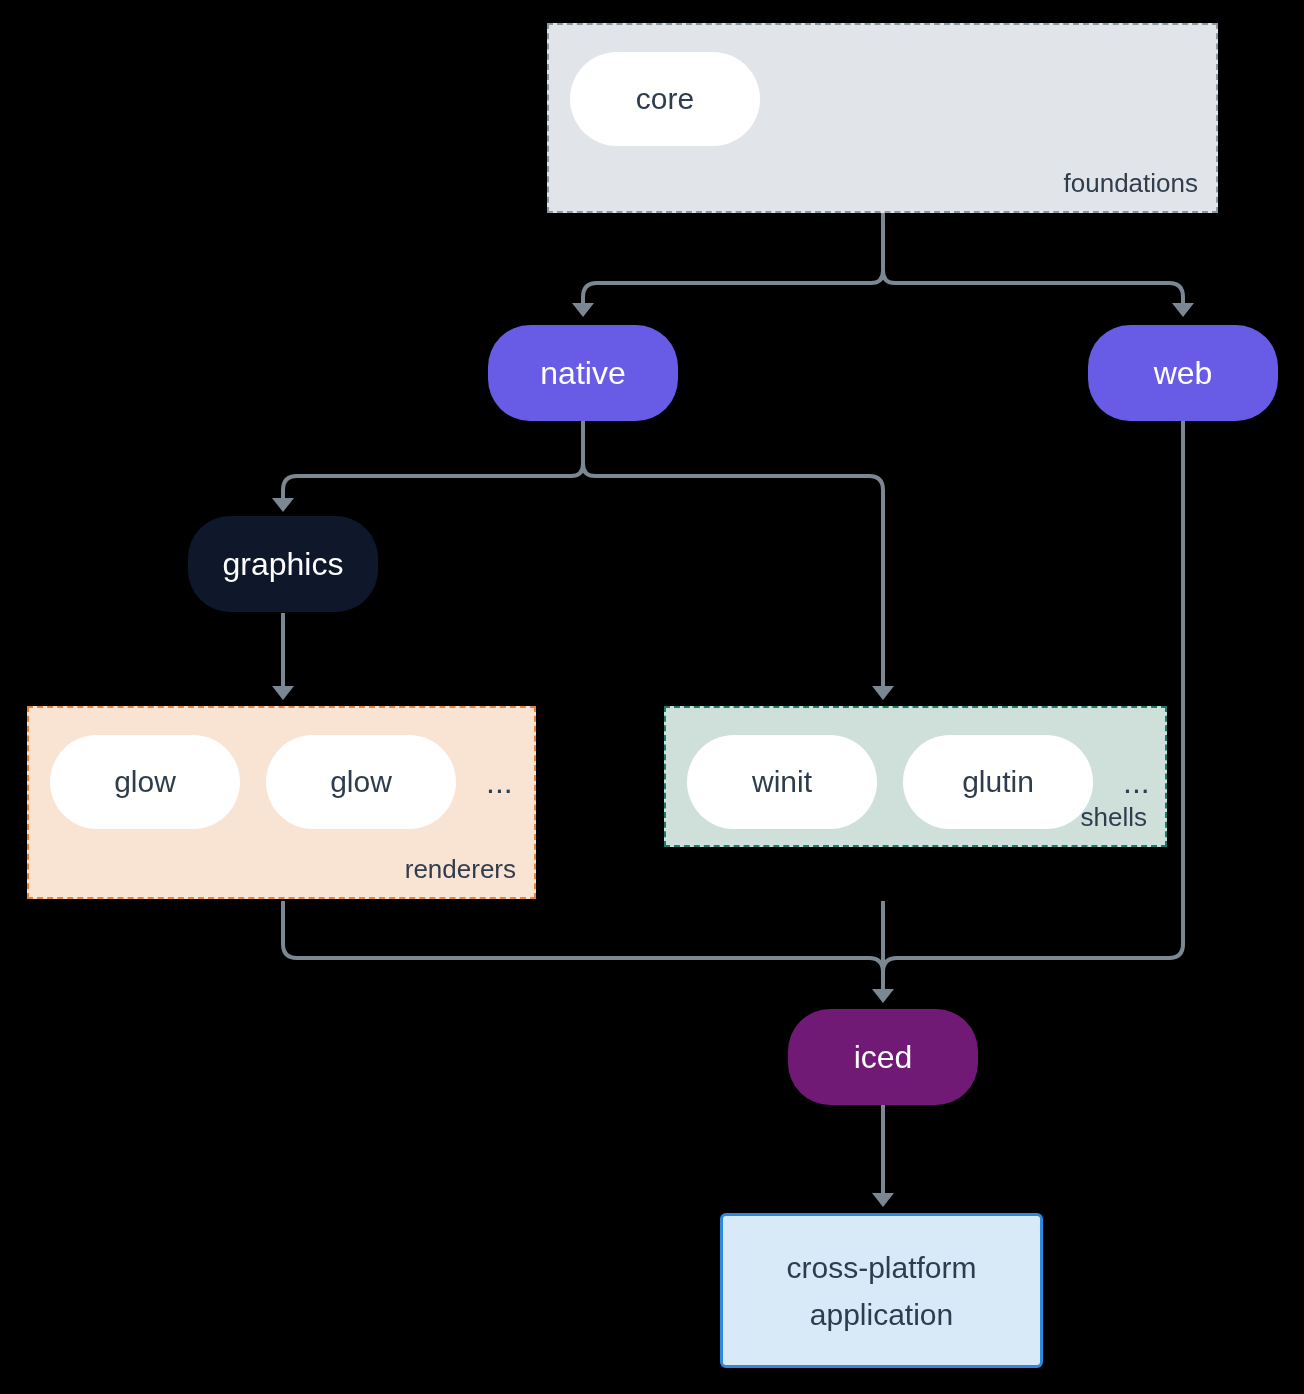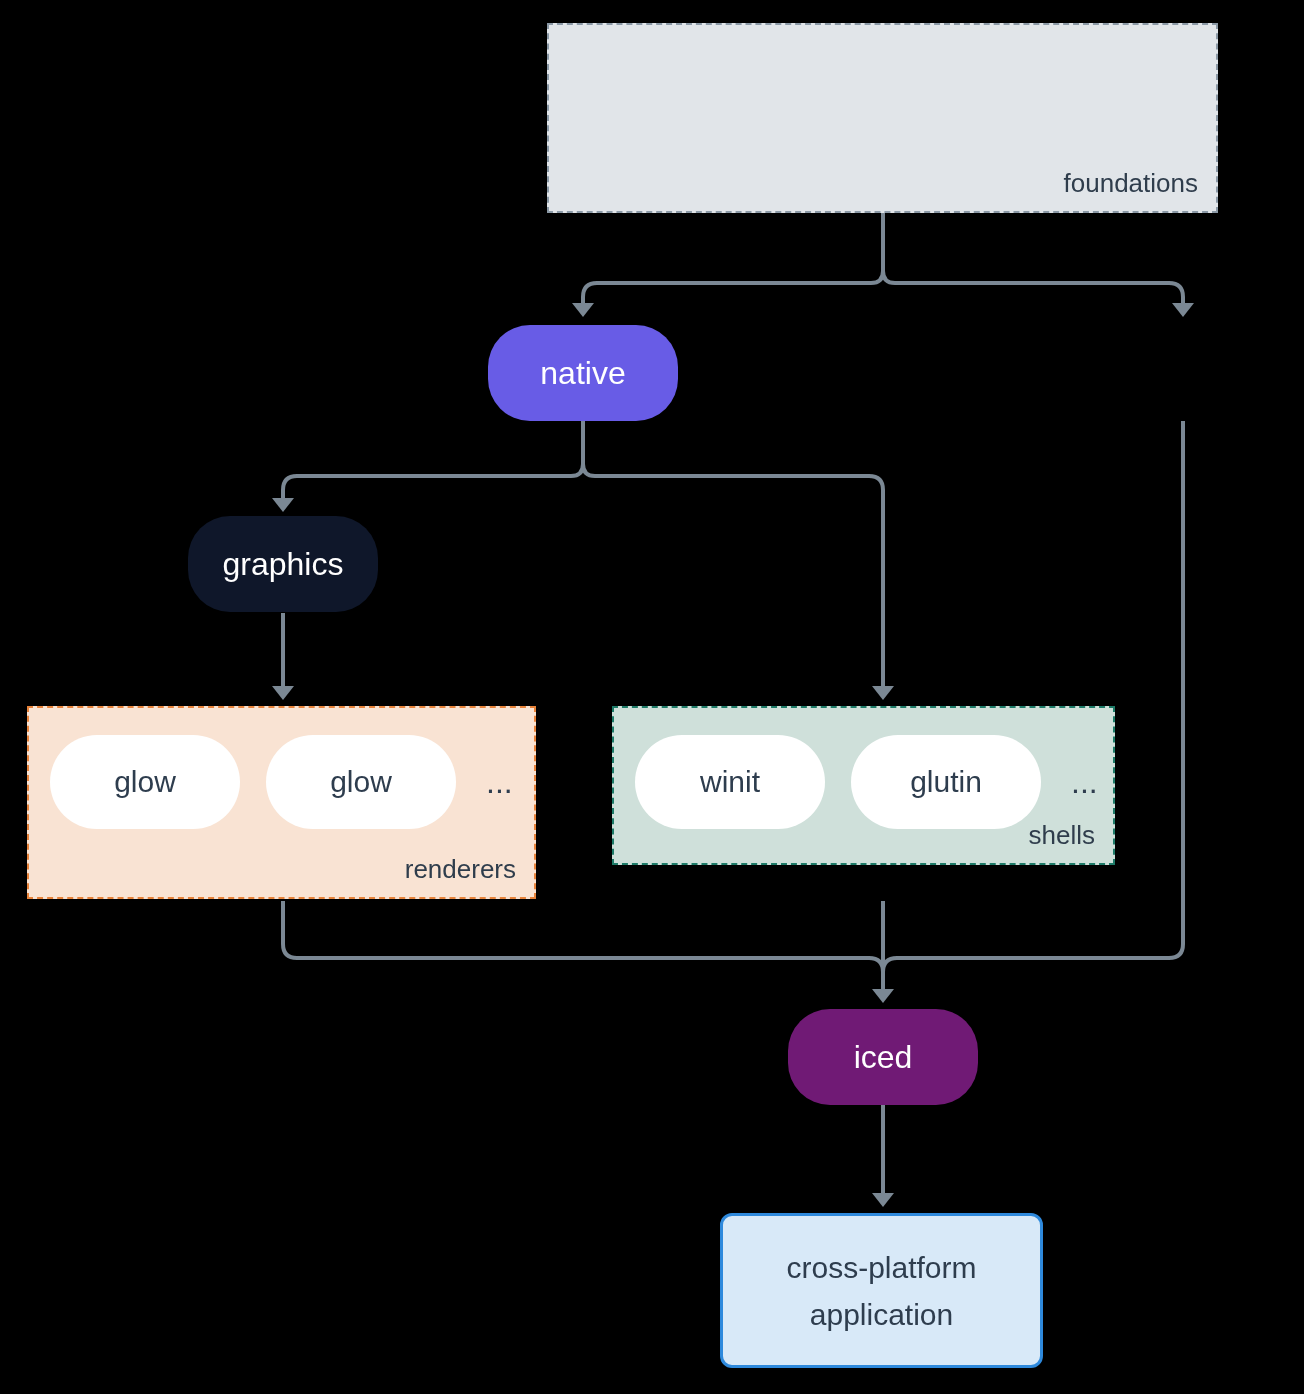--- a/index.html
+++ b/index.html
@@ -22,21 +22,21 @@
     height: 1394px;
   }
   
   .group {
     position: absolute;
     box-sizing: border-box;
     border: 2px dashed;
   }
   #foundations { left: 547px; top: 23px;  width: 671px; height: 190px; background: #e1e5e9; border-color: #8b99a6; }
   #renderers   { left: 27px;  top: 706px; width: 509px; height: 193px; background: #f9e3d3; border-color: #e8833a; }
-  #shells      { left: 612px; top: 706px; width: 503px; height: 159px; background: #cfe0da; border-color: #1e7b68; }
+  #shells      { left: 664px; top: 706px; width: 503px; height: 141px; background: #cfe0da; border-color: #1e7b68; }
 
   .pill-row {
     display: flex;
     align-items: center;
     padding: 27px 0 0 21px;
     gap: 26px;
   }
   .pill {
     box-sizing: border-box;
     width: 190px;
@@ -82,21 +82,21 @@
   #iced     { left: 788px;  top: 1009px; background: #701a75; }
 
   
   #app {
     position: absolute;
     left: 720px; top: 1213px;
     width: 323px; height: 155px;
     box-sizing: border-box;
     background: #d8e9f8;
     border: 3px solid #2e89dc;
-    border-radius: 12px;
+    border-radius: 6px;
     display: flex;
     flex-direction: column;
     align-items: center;
     justify-content: center;
     font-size: 30px;
     line-height: 47px;
     color: #2e3d4e;
   }
 </style>
 </head>
@@ -127,25 +127,27 @@
       <polygon points="272,498 294,498 283,512"></polygon>
       <polygon points="872,686 894,686 883,700"></polygon>
       <polygon points="272,686 294,686 283,700"></polygon>
       <polygon points="872,989 894,989 883,1003"></polygon>
       <polygon points="872,1193 894,1193 883,1207"></polygon>
     </g>
   </svg>
 
   <section class="group" id="foundations">
     <div class="pill-row">
+      <div class="pill white">core</div>
     </div>
     <span class="corner-label">foundations</span>
   </section>
 
   <div class="node" id="native">native</div>
+  <div class="node" id="web">web</div>
   <div class="node" id="graphics">graphics</div>
   <div class="node" id="iced">iced</div>
 
   <section class="group" id="renderers">
     <div class="pill-row">
       <div class="pill white">glow</div>
       <div class="pill white">glow</div>
       <span class="dots">...</span>
     </div>
     <span class="corner-label">renderers</span>

